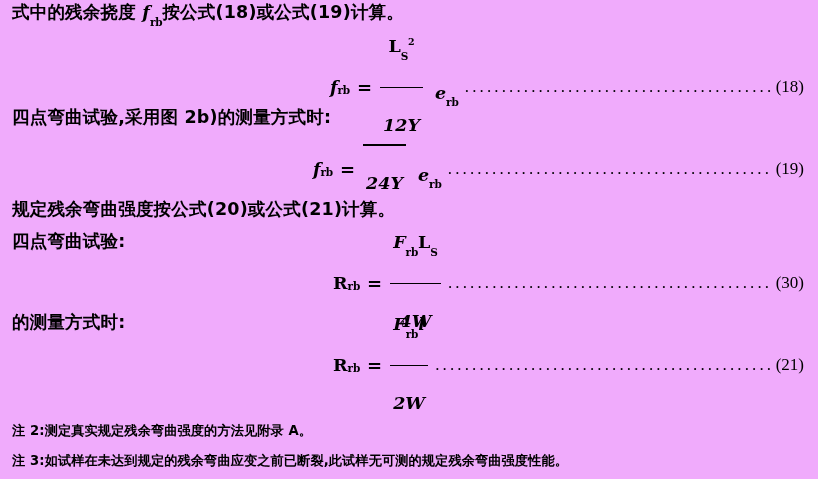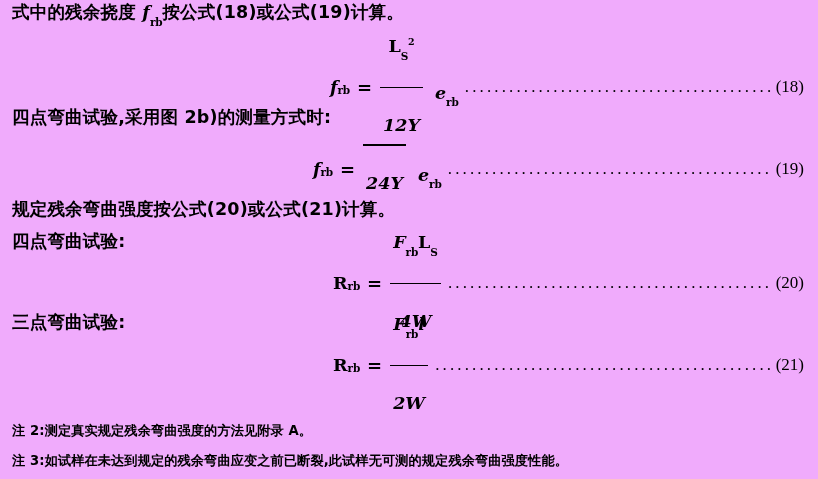--- a/index.html
+++ b/index.html
@@ -236,24 +236,24 @@
       <span class="eq-sign">=</span>
       <span class="frac">
         <span class="num"><span class="mvar">F</span><span class="sub">rb</span><span class="mvar-up">L</span><span class="sub">S</span></span>
         <span class="bar"></span>
         <span class="den mvar-up">4W</span>
       </span>
     </div>
     <div class="leader">
       <span class="dots">····································································</span>
     </div>
-    <div class="eq-num">(20)</div>
-  </div>
-
-  <div class="para" style="top:314px;">三点弯曲试验:</div>
+    <div class="eq-num">(30)</div>
+  </div>
+
+  <div class="para" style="top:314px;">的测量方式时:</div>
 
   <div class="eq-row" style="top:342px;">
     <div class="eq-spacer" style="width:333px;"></div>
     <div class="eq-body">
       <span class="mvar-up">R</span>
         <span class="sub">rb</span>
       <span class="eq-sign">=</span>
       <span class="frac">
         <span class="num"><span class="mvar">F</span><span class="sub">rb</span><span class="mvar">l</span></span>
         <span class="bar"></span>

